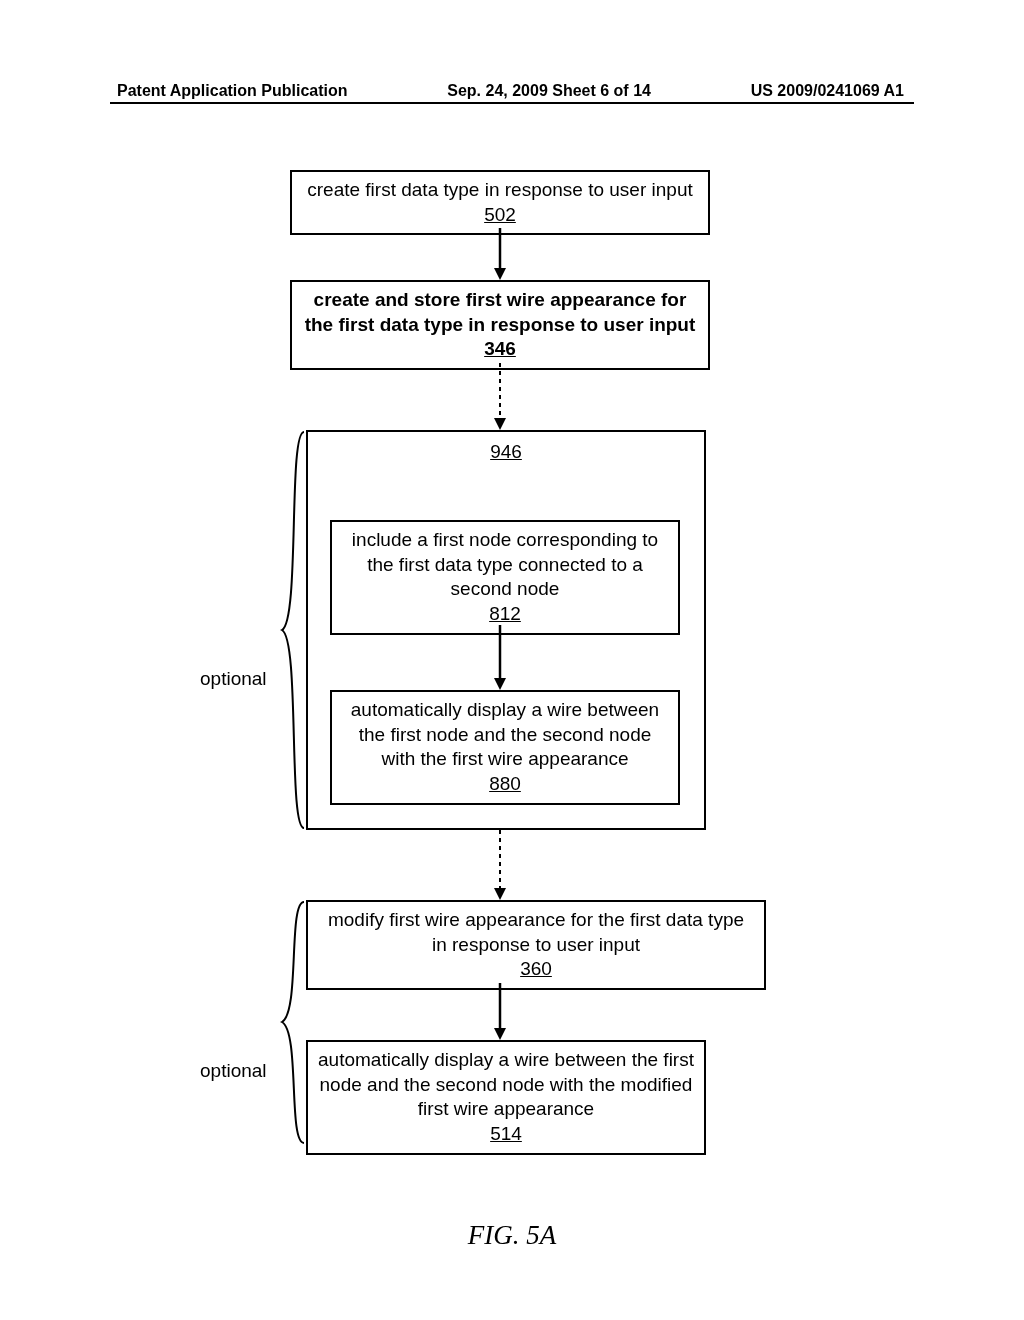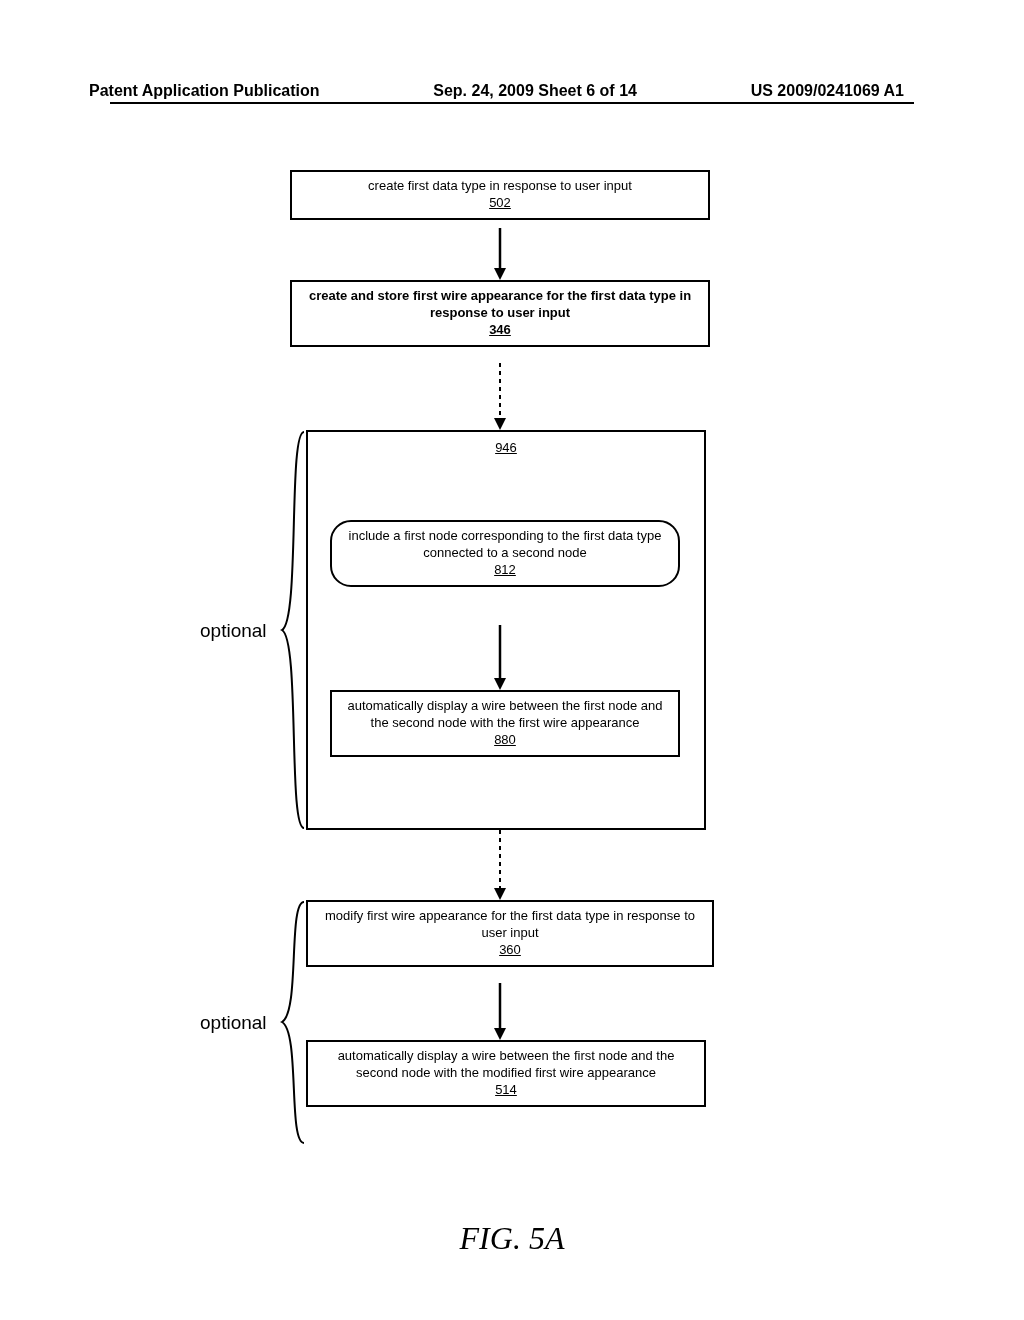--- a/index.html
+++ b/index.html
@@ -1,26 +1,26 @@
 <!DOCTYPE html>
 <html><head>
 <meta charset="utf-8">
 <style>
   * { box-sizing: border-box; margin: 0; padding: 0; }
   html, body { width: 1024px; height: 1320px; background: #fff; font-family: Arial, Helvetica, sans-serif; color: #000; }
   .page { position: relative; width: 1024px; height: 1320px; }
   .header { position: absolute; top: 82px; left: 0; width: 1024px; }
-  .header-line { display: flex; justify-content: space-between; padding: 0 120px 2px 89px; font-size: 16px; font-weight: bold; }
+  .header-line { display: flex; justify-content: space-between; padding: 0 120px 2px 117px; font-size: 16px; font-weight: bold; }
   .header-rule { border-top: 2px solid #000; margin: 0 110px; }
   .diagram { position: absolute; left: 0; top: 170px; width: 1024px; height: 1060px; }
-  .box { position: absolute; border: 2.5px solid #000; background: #fff; text-align: center; font-size: 13px; line-height: 1.3; padding: 6px 10px; }
+  .box { position: absolute; border: 2.5px solid #000; background: #fff; text-align: center; font-size: 19px; line-height: 1.3; padding: 6px 10px; }
   .refnum { text-decoration: underline; }
-  .figcap { position: absolute; width: 1024px; text-align: center; font-style: italic; font-size: 32px; top: 1050px; font-family: "Times New Roman", serif; }
+  .figcap { position: absolute; width: 1024px; text-align: center; font-style: italic; font-size: 27px; top: 1050px; font-family: "Times New Roman", serif; }
   .brace { position: absolute; font-family: "Times New Roman", serif; }
-  .opt-label { position: absolute; font-size: 19px; }
+  .opt-label { position: absolute; font-size: 19px; margin-top: 48px; }
   svg.conn { position: absolute; overflow: visible; }
 </style>
 </head>
 <body>
 
 <div class="page">
 
   <div class="header">
     <div class="header-line">
       <span>Patent Application Publication</span>
@@ -49,41 +49,41 @@
 
     <svg class="conn" style="left:498px; top:193px; width:4px; height:67px;">
       <line x1="2" y1="0" x2="2" y2="57" stroke="#000" stroke-width="2" stroke-dasharray="4 4"></line>
       <polygon points="2,67 -4,55 8,55" fill="#000"></polygon>
     </svg>
 
     <div class="box" style="left:306px; top:260px; width:400px; height:400px; padding-top:8px;">
       <div class="refnum">946</div>
     </div>
 
-    <div class="box" style="left:330px; top:350px; width:350px;border-radius:21px;">
+    <div class="box" style="left:330px; top:350px; width:350px;">
       <div>include a first node corresponding to the first data type connected to a second node</div>
       <div class="refnum">812</div>
     </div>
 
     <svg class="conn" style="left:498px; top:455px; width:4px; height:65px;">
       <line x1="2" y1="0" x2="2" y2="55" stroke="#000" stroke-width="2.5"></line>
       <polygon points="2,65 -4,53 8,53" fill="#000"></polygon>
     </svg>
 
     <div class="box" style="left:330px; top:520px; width:350px;">
       <div>automatically display a wire between the first node and the second node with the first wire appearance</div>
       <div class="refnum">880</div>
     </div>
 
     <svg class="conn" style="left:498px; top:660px; width:4px; height:70px;">
       <line x1="2" y1="0" x2="2" y2="60" stroke="#000" stroke-width="2" stroke-dasharray="4 4"></line>
       <polygon points="2,70 -4,58 8,58" fill="#000"></polygon>
     </svg>
 
-    <div class="box" style="left:306px; top:730px; width:408px;">
+    <div class="box" style="left:306px; top:730px; width:460px;">
       <div>modify first wire appearance for the first data type in response to user input</div>
       <div class="refnum">360</div>
     </div>
 
     <svg class="conn" style="left:498px; top:813px; width:4px; height:57px;">
       <line x1="2" y1="0" x2="2" y2="47" stroke="#000" stroke-width="2.5"></line>
       <polygon points="2,57 -4,45 8,45" fill="#000"></polygon>
     </svg>
 
     <div class="box" style="left:306px; top:870px; width:400px;">

